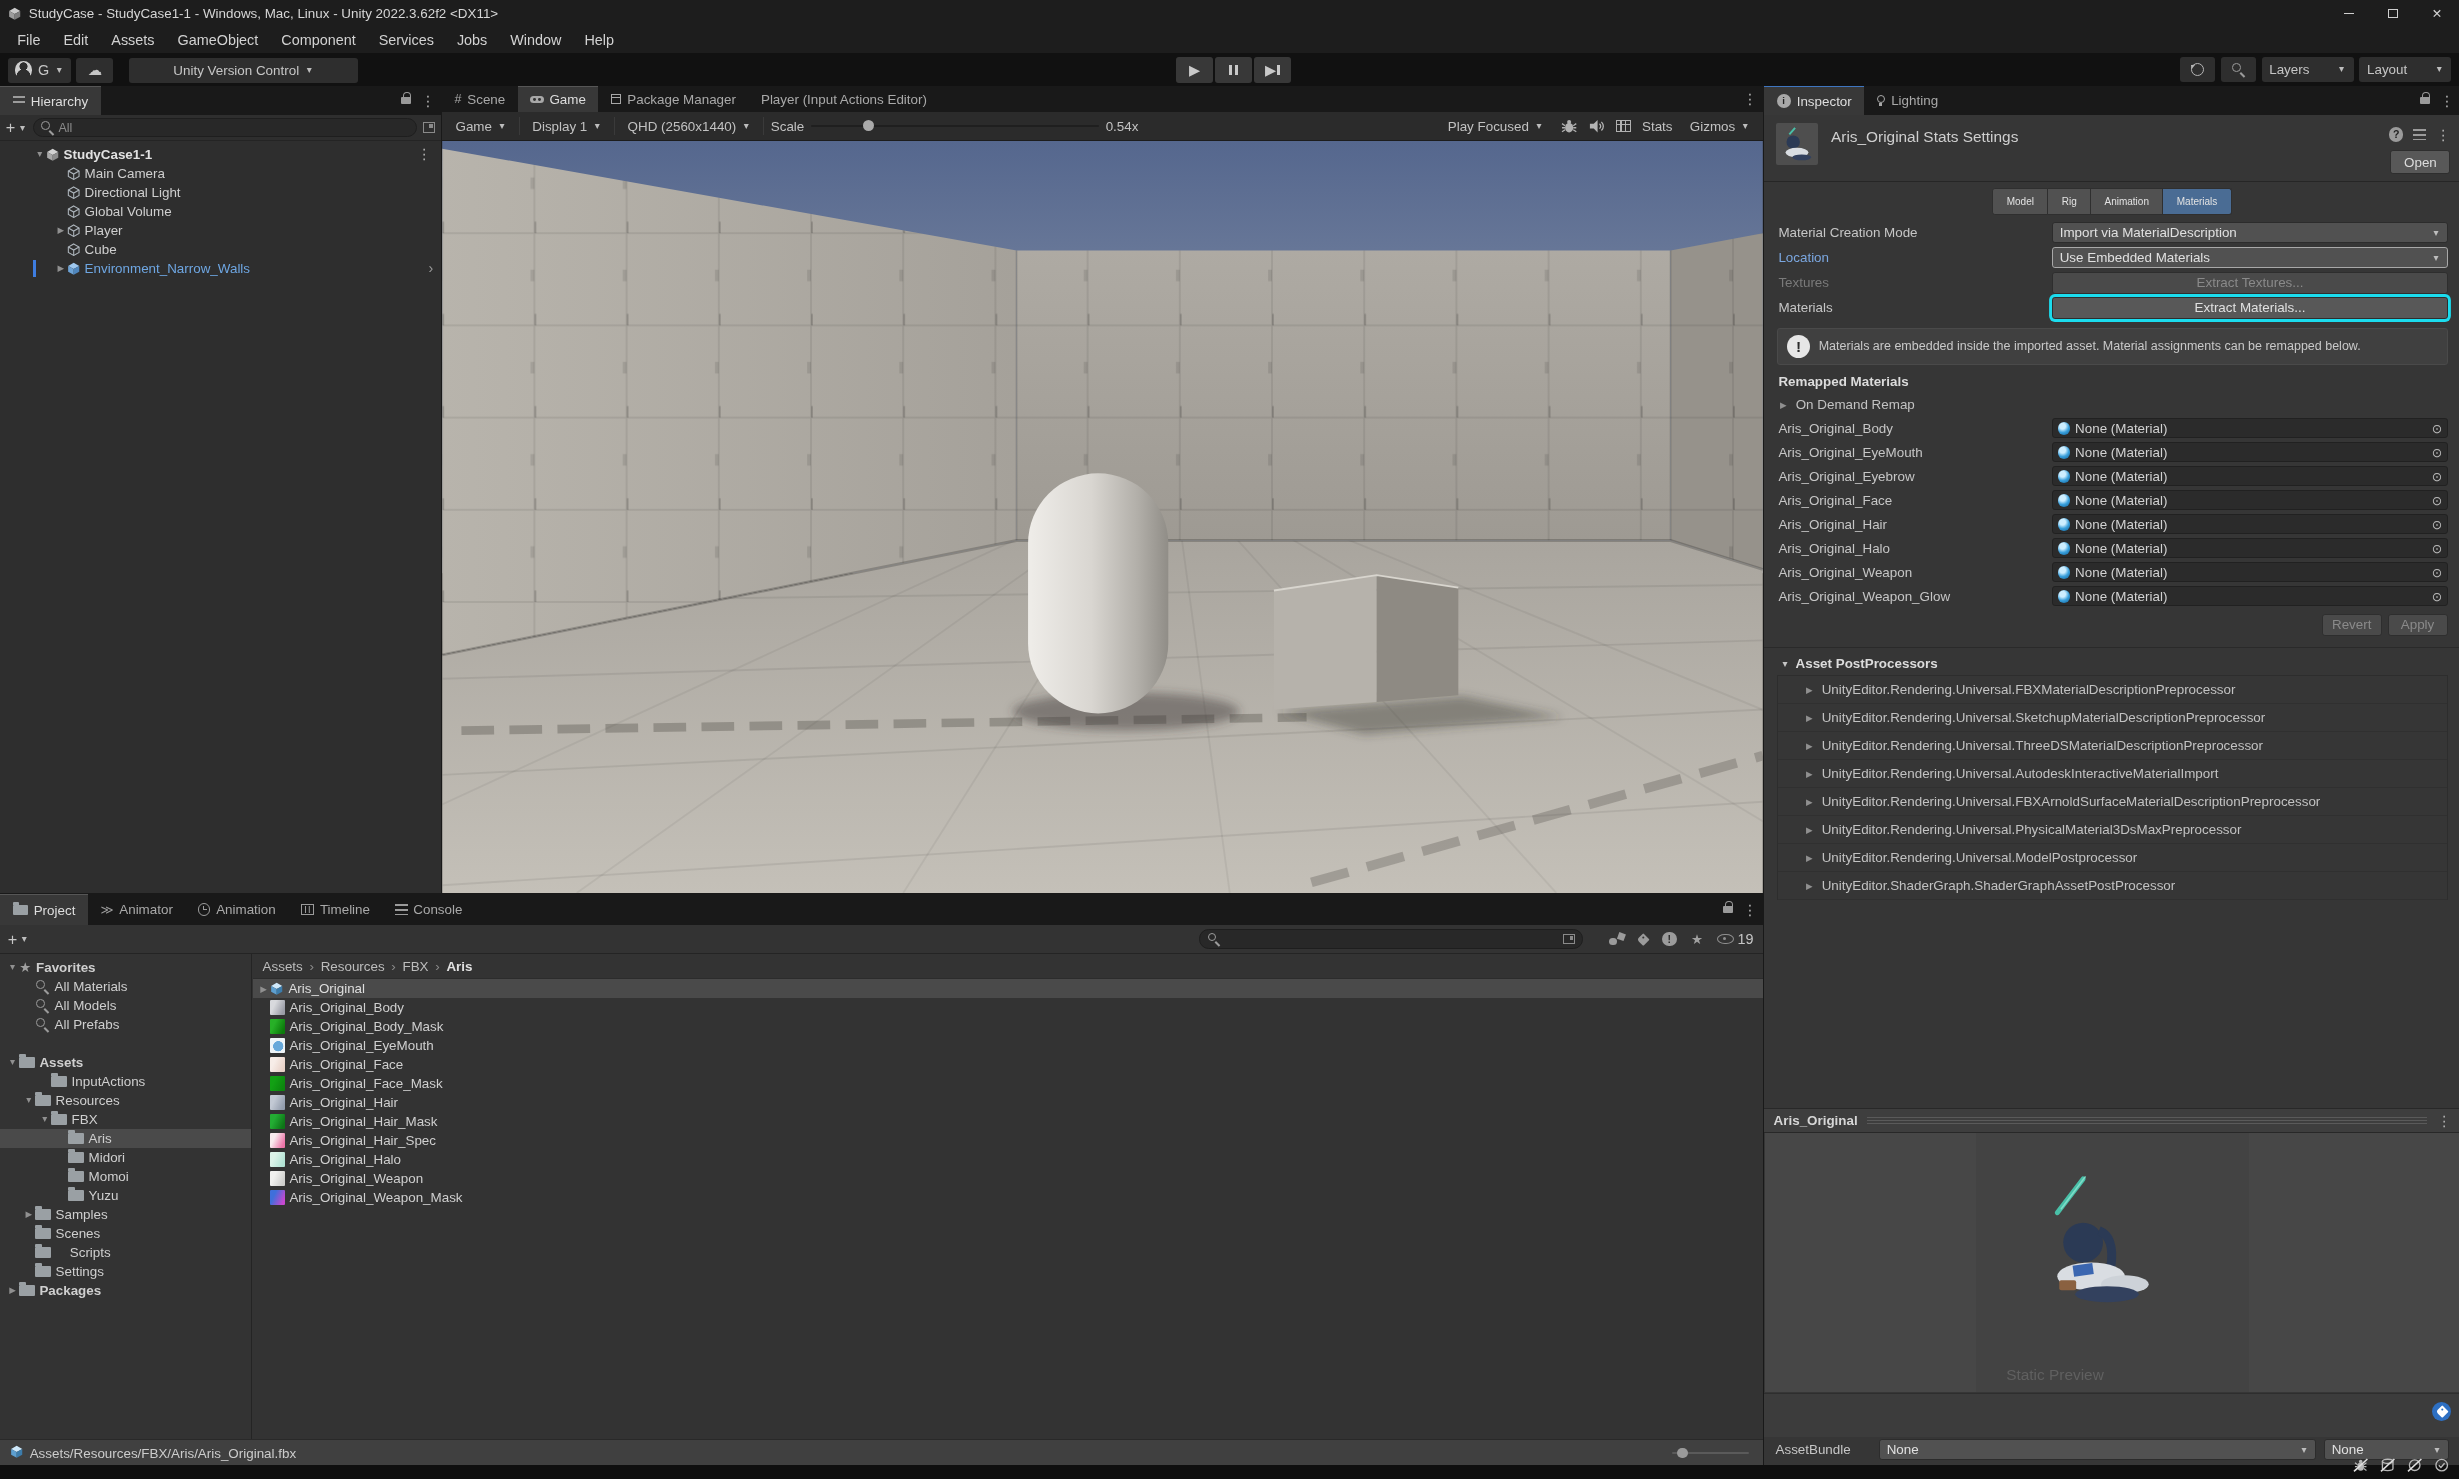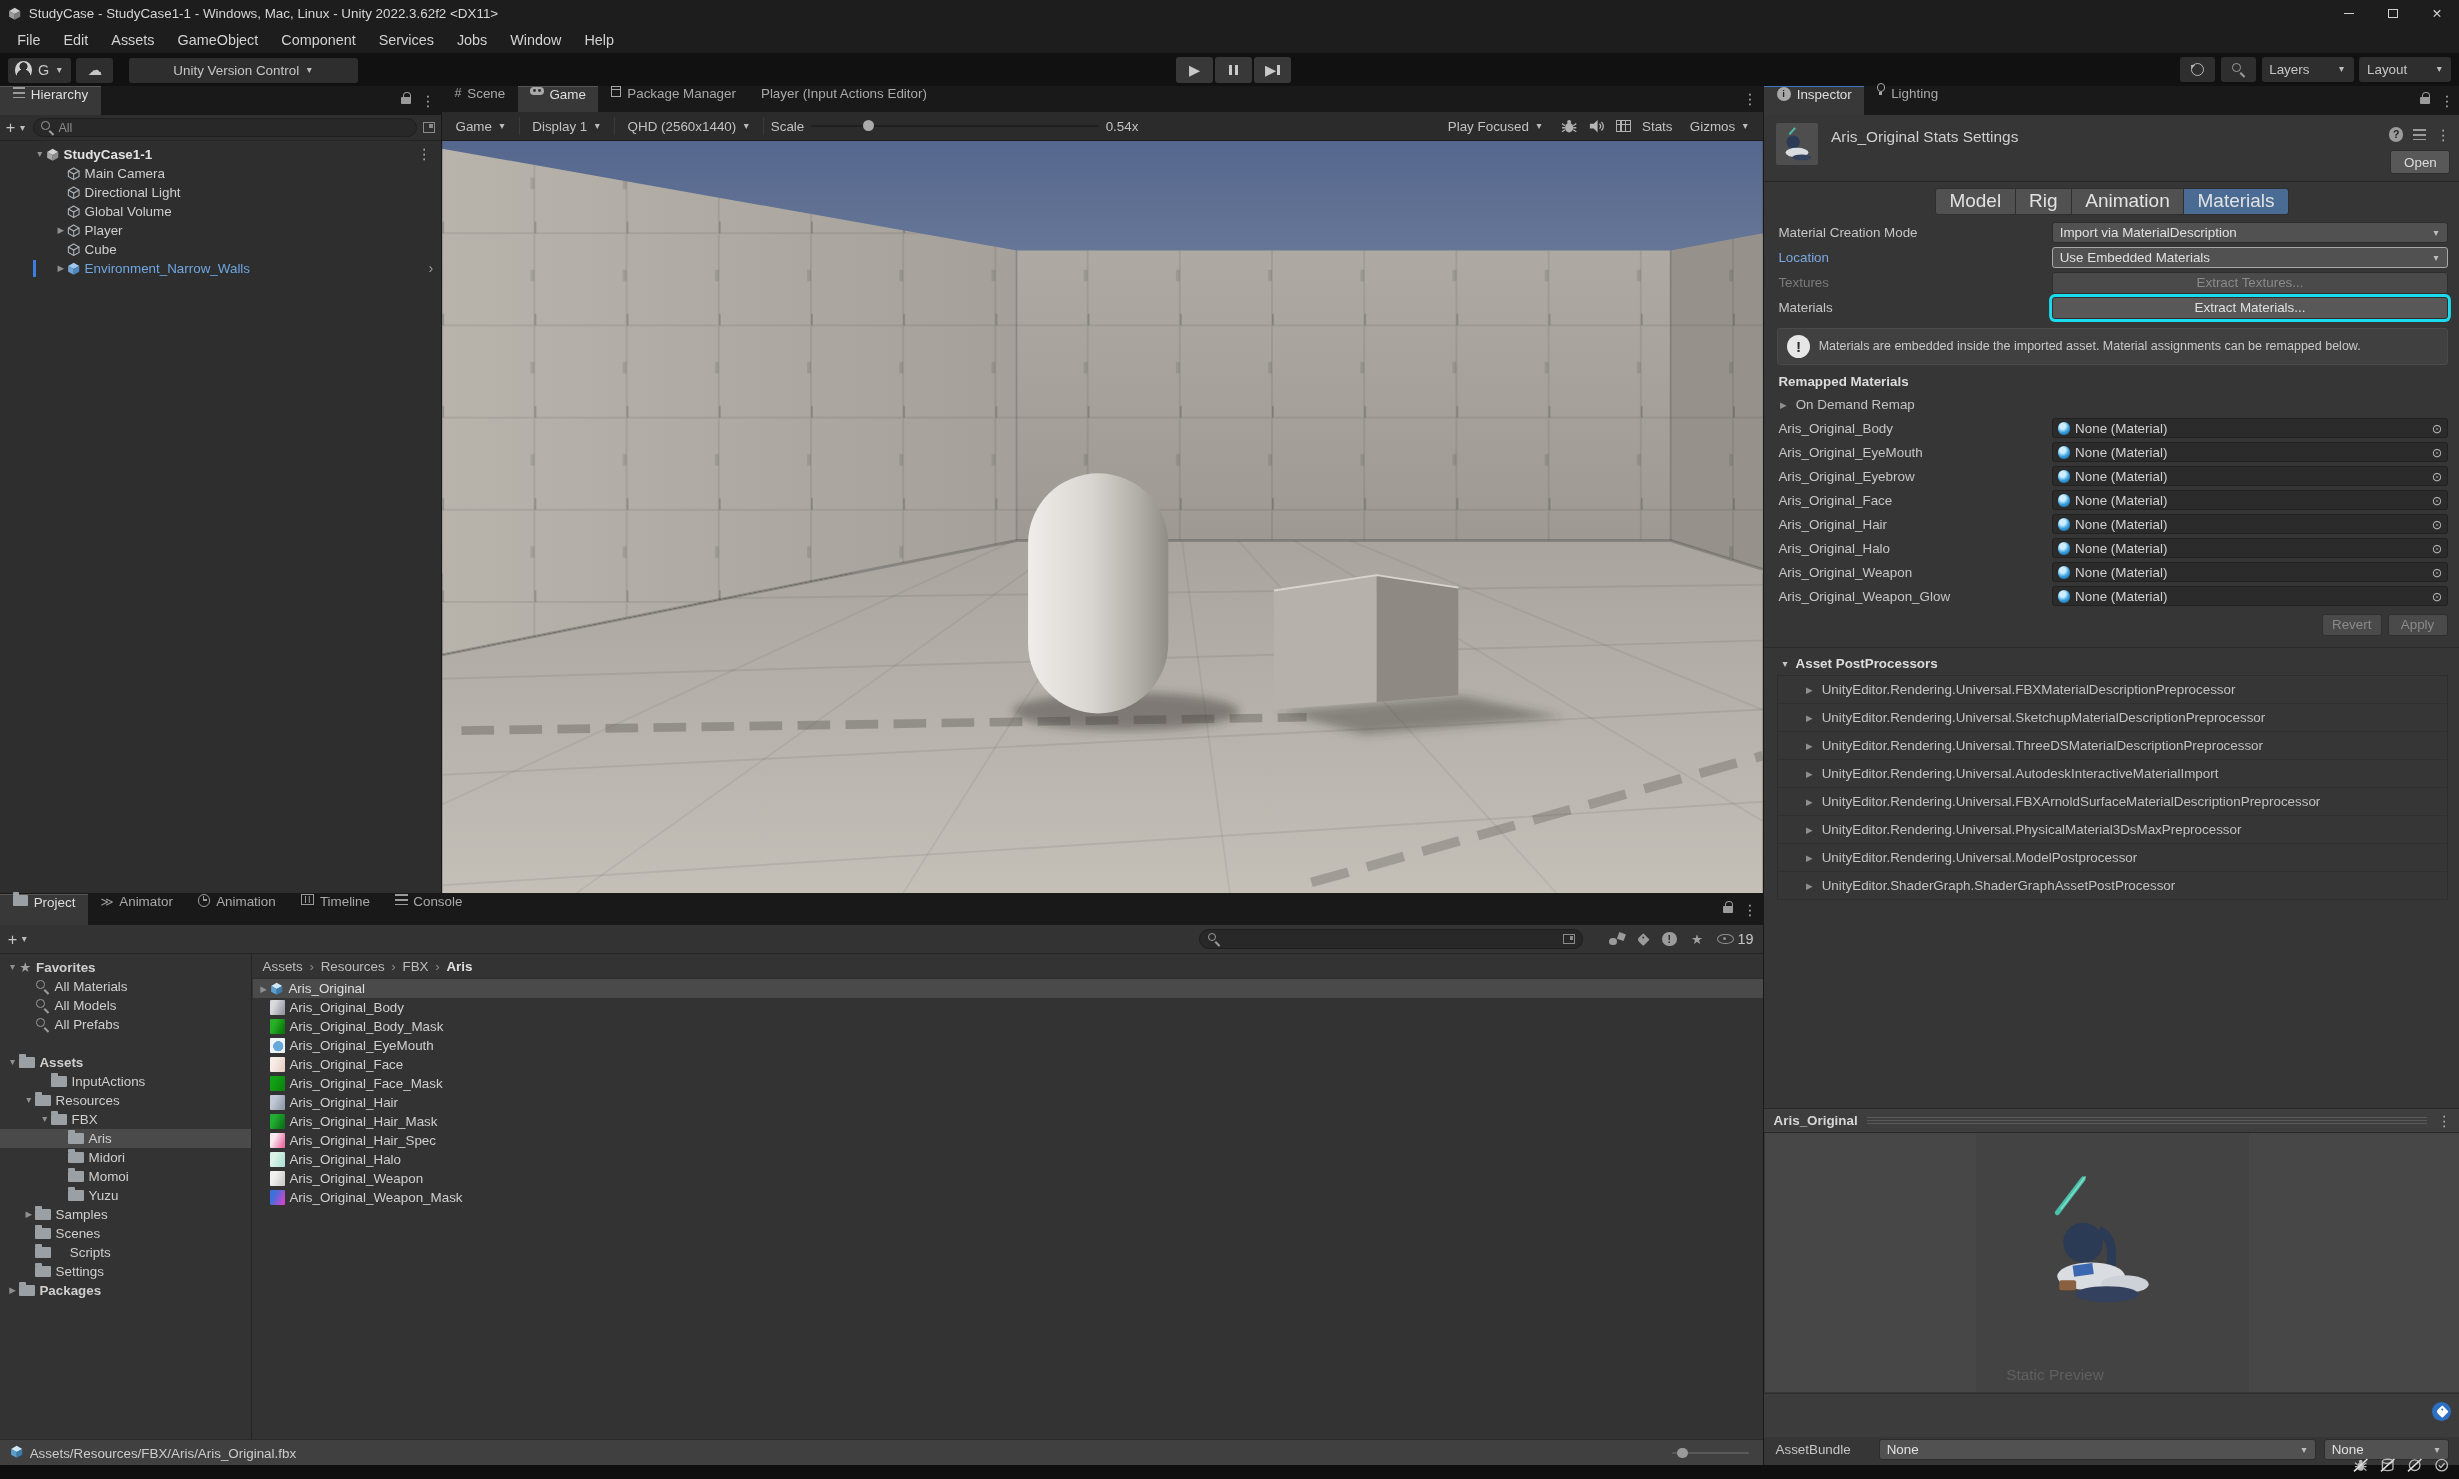--- a/index.html
+++ b/index.html
@@ -24,21 +24,21 @@
 #play-cluster{position:absolute;left:1176px;top:3.8px;display:flex;gap:1.9px}
 .playbtn{width:37px;height:26px;background:#383838;border-radius:2.9px;display:flex;align-items:center;justify-content:center;color:#c9c9c9}
 .ic-pause{display:flex;gap:2.9px}.ic-pause i{display:block;width:2.9px;height:10.6px;background:#c9c9c9}
 .ic-step{display:flex;align-items:center;gap:1px}.ic-step i{display:block;width:2.4px;height:10.6px;background:#c9c9c9}
 #tb-right{position:absolute;right:7.7px;top:3.8px;display:flex;gap:5.8px}
 .sq-btn{width:35px;height:25px}
 #layers-dd{width:92px;justify-content:space-between;padding:0 7.7px;font-size:13.4px}
 #layout-dd{width:92px;justify-content:space-between;padding:0 7.7px;font-size:13.4px}
 
 .tabstrip{background:#191919;display:flex;align-items:stretch;position:relative}
-.tab{display:flex;gap:5.8px;padding:0 12.5px;color:#a9a9a9;font-size:13.4px;position:relative}
+.tab{display:flex;align-items:center;gap:5.8px;padding:0 12.5px;color:#a9a9a9;font-size:13.4px;position:relative}
 .tab.active{background:#383838;color:#dedede;border-top:1.9px solid #565656}
 .tab.active.focusblue{border-top-color:#3f76c0}
 .strip-right{position:absolute;right:5.8px;top:0;bottom:0;display:flex;align-items:center;gap:9.6px}
 .kebab{color:#b5b5b5;font-size:14.4px}
 .fold{display:inline-block;width:13.4px;color:#909090;font-size:8.6px;text-align:center;flex:none}
 .bold{font-weight:bold}
 
 .ico-lines{width:12.5px;height:10.6px;background:repeating-linear-gradient(#9b9b9b 0 1.9px,rgba(0,0,0,0) 1.9px 4.8px);flex:none}
 .ico-lock{width:10.6px;height:7.7px;background:#9a9a9a;border-radius:1px;position:relative;display:inline-block;flex:none}
 .ico-lock::before{content:"";position:absolute;left:1.9px;top:-4.8px;width:6.7px;height:5.8px;border:1.4px solid #9a9a9a;border-bottom:none;border-radius:3.8px 3.8px 0 0}
@@ -109,21 +109,21 @@
 #inspector{position:absolute;left:1763px;top:86px;width:697px;height:1379px;background:#363636;border-left:1px solid #191919}
 #inspector .tabstrip{height:29px}
 #insp-header{position:relative;height:67px;border-bottom:1px solid #262626}
 #insp-thumb{position:absolute;left:11.5px;top:7.7px;width:42px;height:42px;background:#4e4e4e;border-radius:1.9px;overflow:hidden}
 #insp-title{position:absolute;left:67px;top:13.4px;font-size:15.4px;color:#cfcfcf}
 #insp-hicons{position:absolute;right:9.6px;top:11.5px;display:flex;gap:9.6px;align-items:center}
 .help-circ{width:14.4px;height:14.4px;border-radius:50%;background:#9b9b9b;color:#222;font:bold 10.6px/14.4px "Liberation Sans",sans-serif;text-align:center}
 .preset-ico{width:13.4px;height:11.5px;background:repeating-linear-gradient(#9b9b9b 0 1.9px,rgba(0,0,0,0) 1.9px 4.8px);position:relative}
 #open-btn{position:absolute;right:9.6px;top:35px;width:60px;height:24px;background:#585858;border:1px solid #2e2e2e;border-radius:2.9px;color:#dcdcdc;display:flex;align-items:center;justify-content:center;font-size:13.4px}
 #modetabs{height:38px;display:flex;align-items:center;justify-content:center}
-.modetab{height:27px;padding:0 13.4px;background:#515151;border:1px solid #2f2f2f;border-left:none;display:flex;align-items:center;color:#e2e2e2;font-size:19px}
+.modetab{height:27px;padding:0 13.4px;background:#515151;border:1px solid #2f2f2f;border-left:none;display:flex;align-items:center;color:#e2e2e2;font-size:10px}
 .modetab:first-child{border-left:1px solid #2f2f2f;border-radius:2.9px 0 0 2.9px}
 .modetab:last-child{border-radius:0 2.9px 2.9px 0}
 .modetab.active{background:#4a6c94}
 .irow{height:25px;display:flex;align-items:center;padding-left:14.4px;position:relative;font-size:13.4px}
 .irow .ilabel{width:272px;color:#c6c6c6}
 .irow .ilabel.modified{color:#7ba7e0}
 .irow .ilabel.disabled{color:#7a7a7a}
 .ifield{position:absolute;left:288px;width:396px;height:21px}
 .udd{background:#515151;border:1px solid #2c2c2c;border-radius:2.9px;height:21px;display:flex;align-items:center;padding:0 6.7px;color:#e0e0e0;font-size:13.4px}
 .udd .dd-arrow{margin-left:auto}

